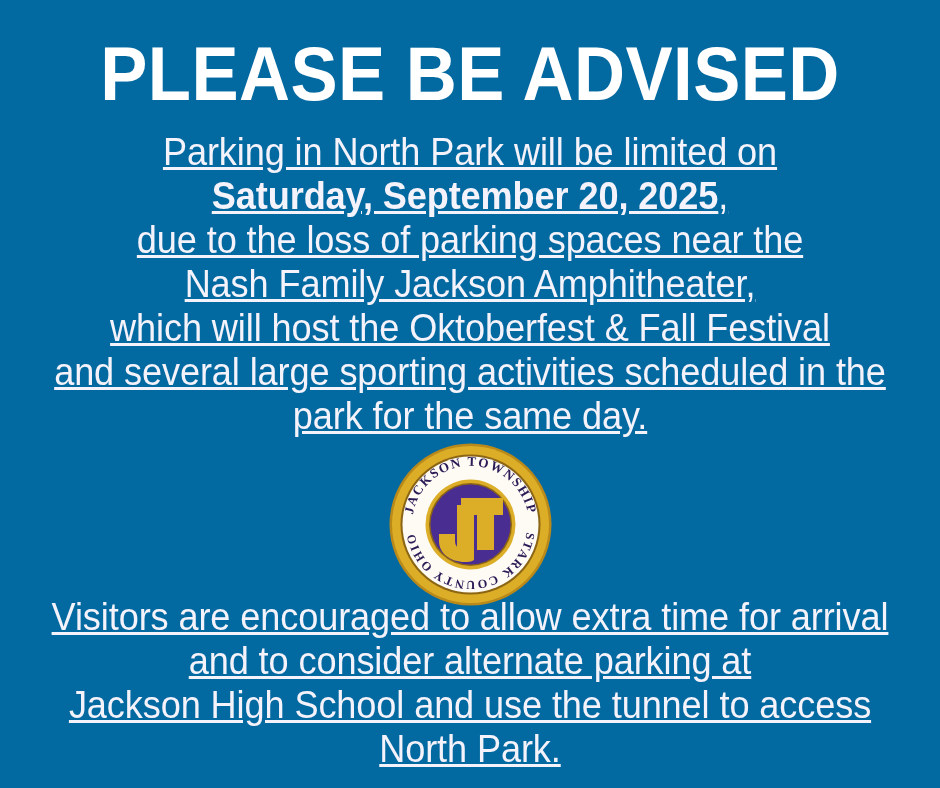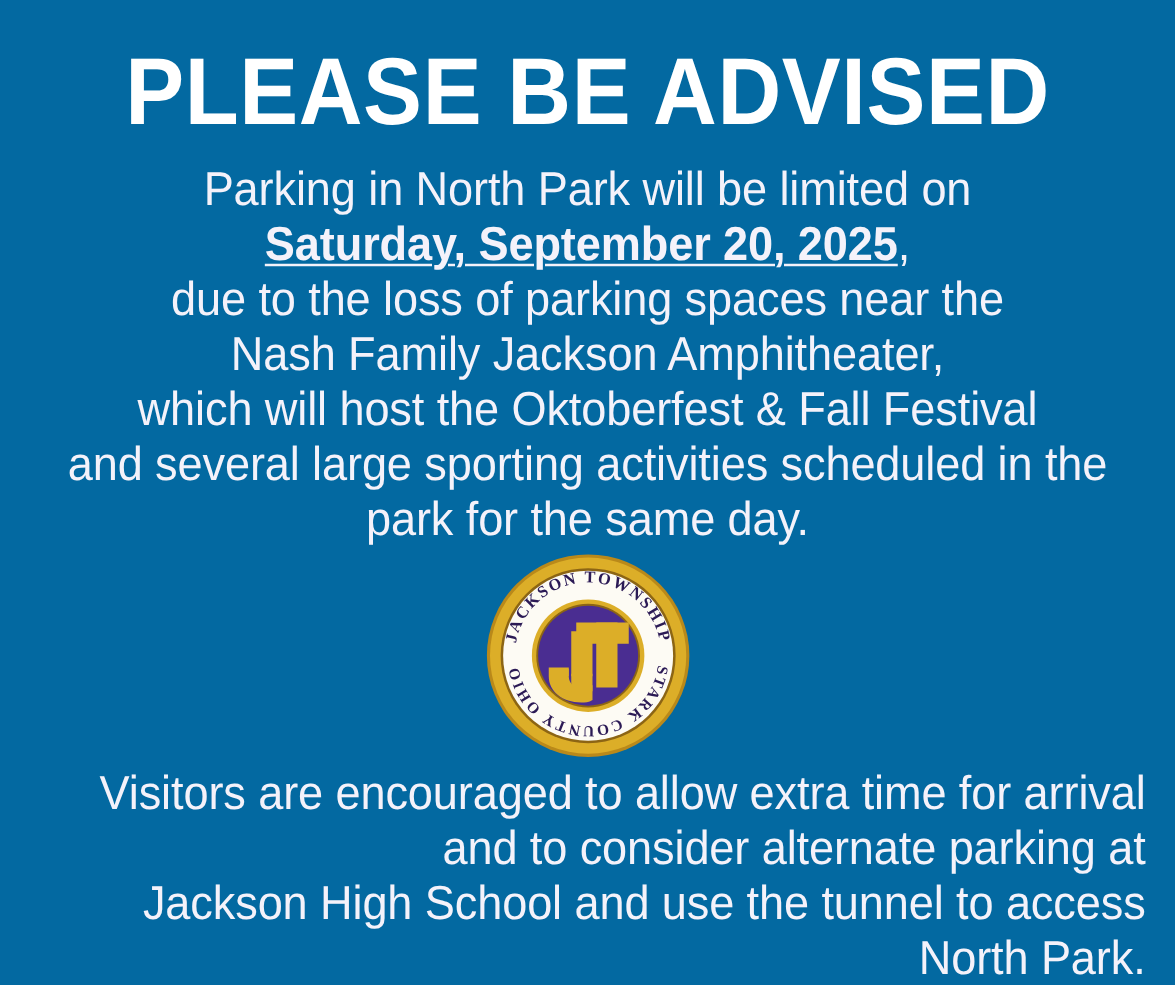--- a/index.html
+++ b/index.html
@@ -44,23 +44,24 @@
     position: absolute;
     left: 0;
     width: 940px;
     text-align: center;
     color: #f4f2fa;
     font-family: "Liberation Sans Narrow", "Liberation Sans", sans-serif;
     font-weight: 300;
     font-size: 38px;
     line-height: 44px;
     letter-spacing: -0.1px;
+    text-decoration: underline;
   }
   .body-top { top: 130px; }
-  .body-bottom { top: 613px; text-align: right; }
+  .body-bottom { top: 595px; }
 
   .line {
     display: block;
     white-space: nowrap;
     transform: scaleX(0.95);
     transform-origin: 50% 50%;
   }
   .line-emph {
     font-weight: bold;
   }

